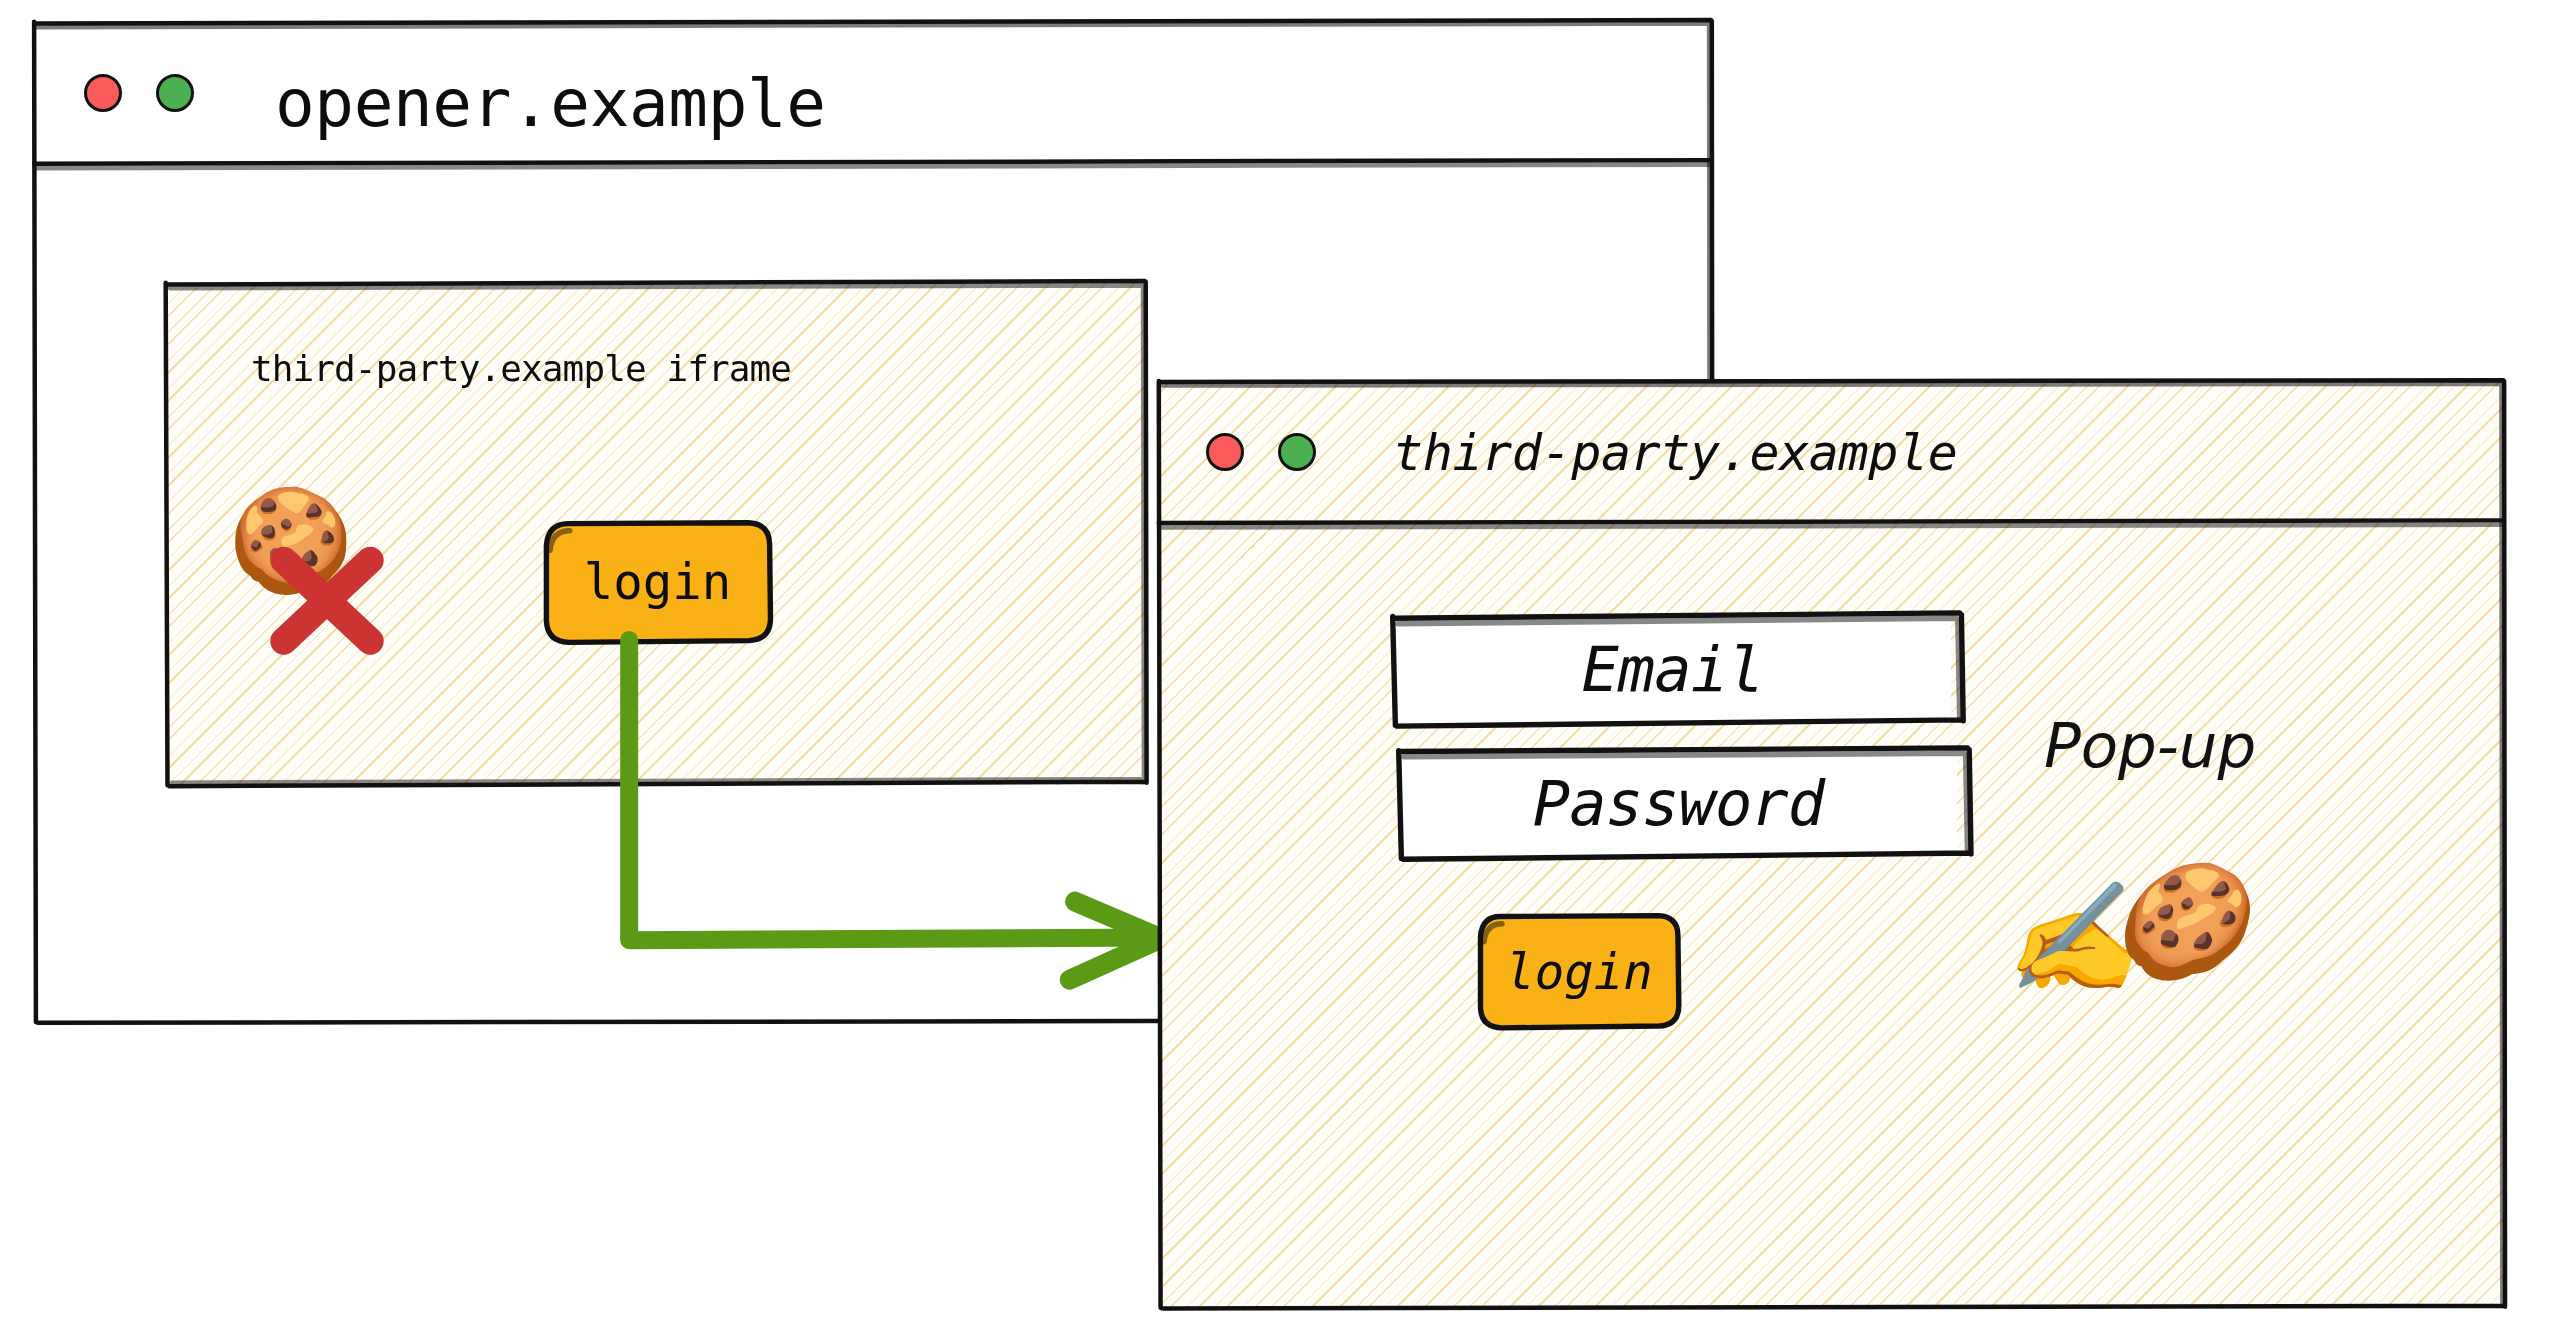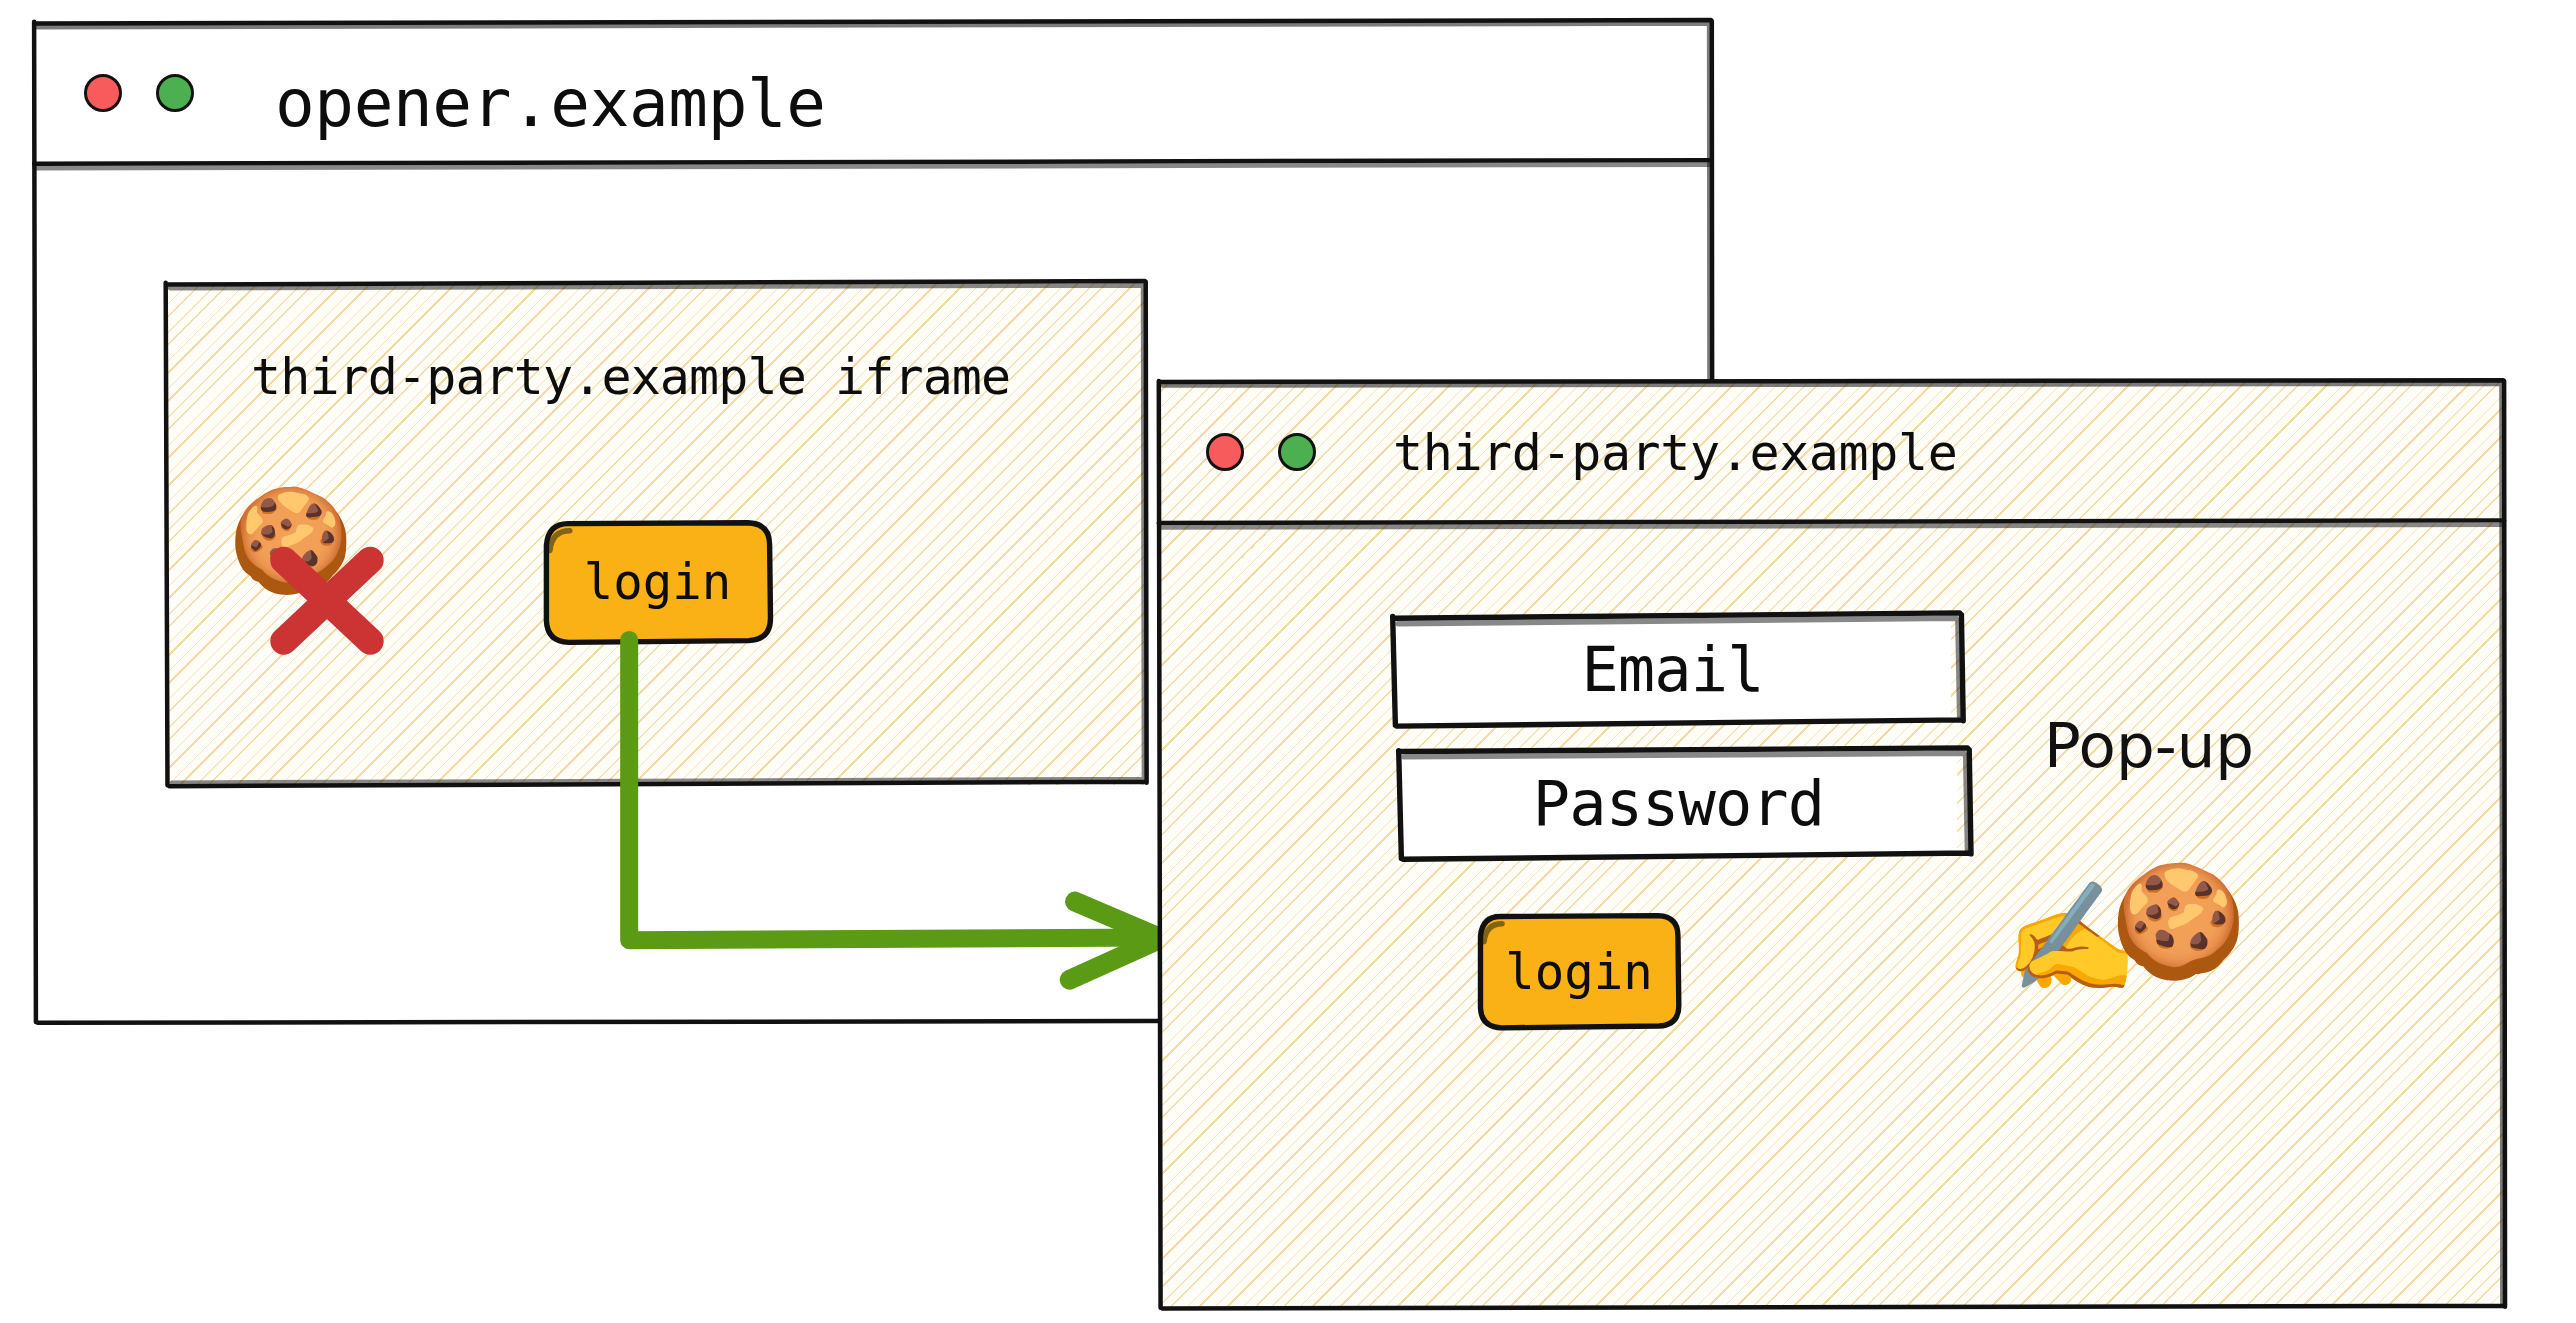--- a/index.html
+++ b/index.html
@@ -90,21 +90,21 @@
     height: 502px;
   }
   #iframe-fill {
     position: absolute;
     inset: 0;
   }
   #iframe-label {
     position: absolute;
     left: 84px;
     top: 65px;
-    font-size: 50px;
+    font-size: 36px;
     color: #0d0d0d;
     white-space: nowrap;
     letter-spacing: -0.9px;
   }
 
   .cookie-emoji {
     position: absolute;
     font-size: 101px;
     line-height: 1;
     user-select: none;
@@ -133,20 +133,21 @@
     z-index: 2;
   }
 
   
   #popup-window {
     position: absolute;
     left: 1159px;
     top: 381px;
     width: 1346px;
     height: 926px;
+    font-style: italic;
   }
   #popup-titlebar {
     position: absolute;
     left: 0; top: 0;
     width: 1346px;
     height: 142px;
   }
   #popup-body {
     position: absolute;
     left: 0; top: 142px;

